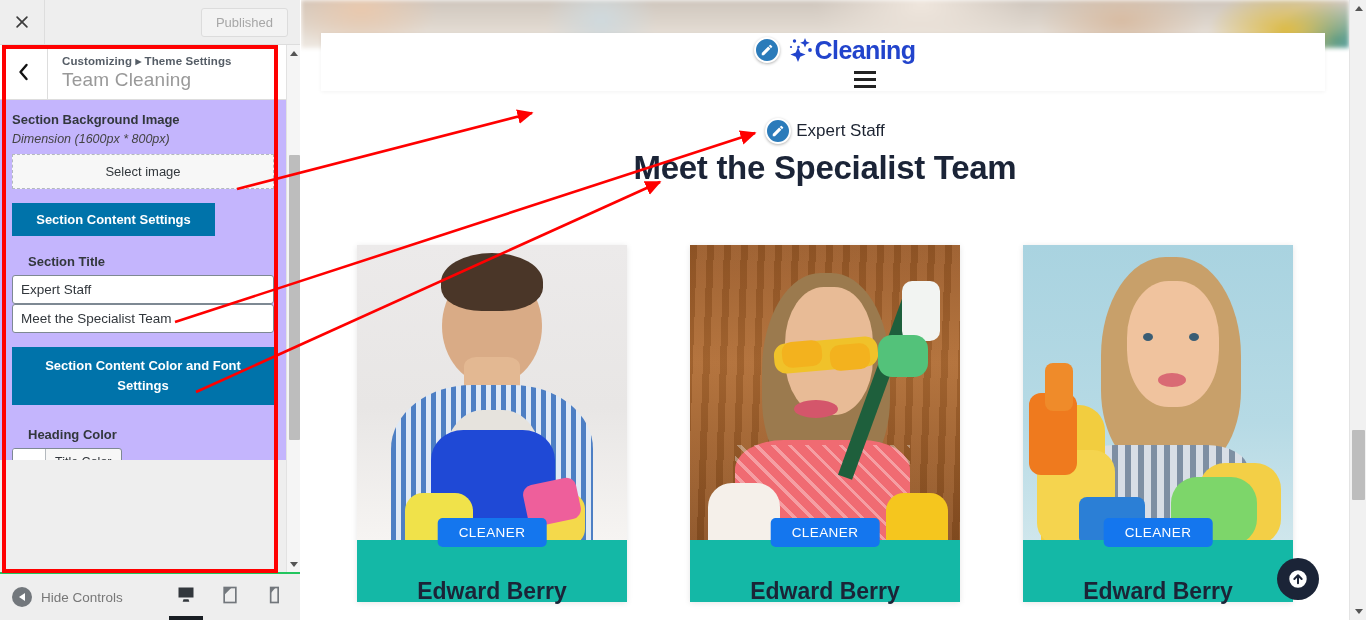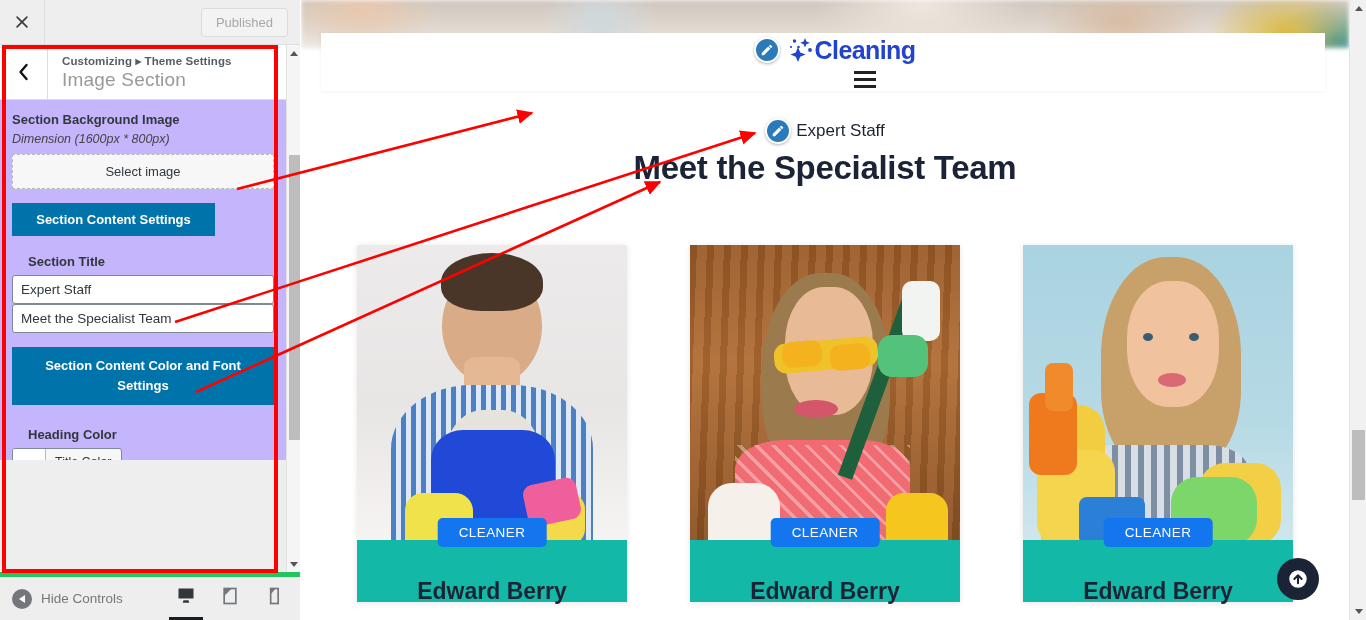--- a/index.html
+++ b/index.html
@@ -120,21 +120,21 @@
   .arrow-down { width: 0; height: 0; border-left: 4px solid transparent;
     border-right: 4px solid transparent; border-top: 5px solid #555; }
   #sb-thumb {
     position: absolute; left: 2px; top: 110px; width: 11px; height: 285px;
     background: #bdbdbd; border-radius: 1px; cursor: pointer;
   }
 
   
   #cust-footer {
     position: absolute; left: 0; bottom: 0; width: 300px; height: 48px;
-    background: #eeeeee; border-top: 5px solid #22c55e;
+    background: #eeeeee; border-top: 2px solid #22c55e;
     display: flex; align-items: center; gap: 12px;
   }
   #hide-controls { display: flex; align-items: center; cursor: pointer; padding-left: 12px; }
   #hide-circle {
     width: 20px; height: 20px; border-radius: 50%; background: #72777c;
     display: flex; align-items: center; justify-content: center;
   }
   #hide-circle .tri {
     width: 0; height: 0; border-top: 4px solid transparent;
     border-bottom: 4px solid transparent; border-right: 6px solid #fff;
@@ -413,21 +413,21 @@
     </div>
 
     <div id="panel-header">
       <div id="back-btn">
         <svg viewBox="0 0 11 18" fill="none" stroke="#111" stroke-width="2.4" stroke-linecap="round" stroke-linejoin="round">
           <polyline points="8.5,2 2.5,9 8.5,16"></polyline>
         </svg>
       </div>
       <div id="panel-titles">
         <div id="breadcrumb">Customizing ▸ Theme Settings</div>
-        <div id="panel-title">Image Section</div>
+        <div id="panel-title">Team Cleaning</div>
       </div>
     </div>
 
     <div id="panel-body">
       <div class="ctl-label">Section Background Image</div>
       <div class="ctl-desc">Dimension (1600px * 800px)</div>
       <div class="select-image-box">Select image</div>
 
       <div class="blue-btn">Section Content Settings</div>
 

